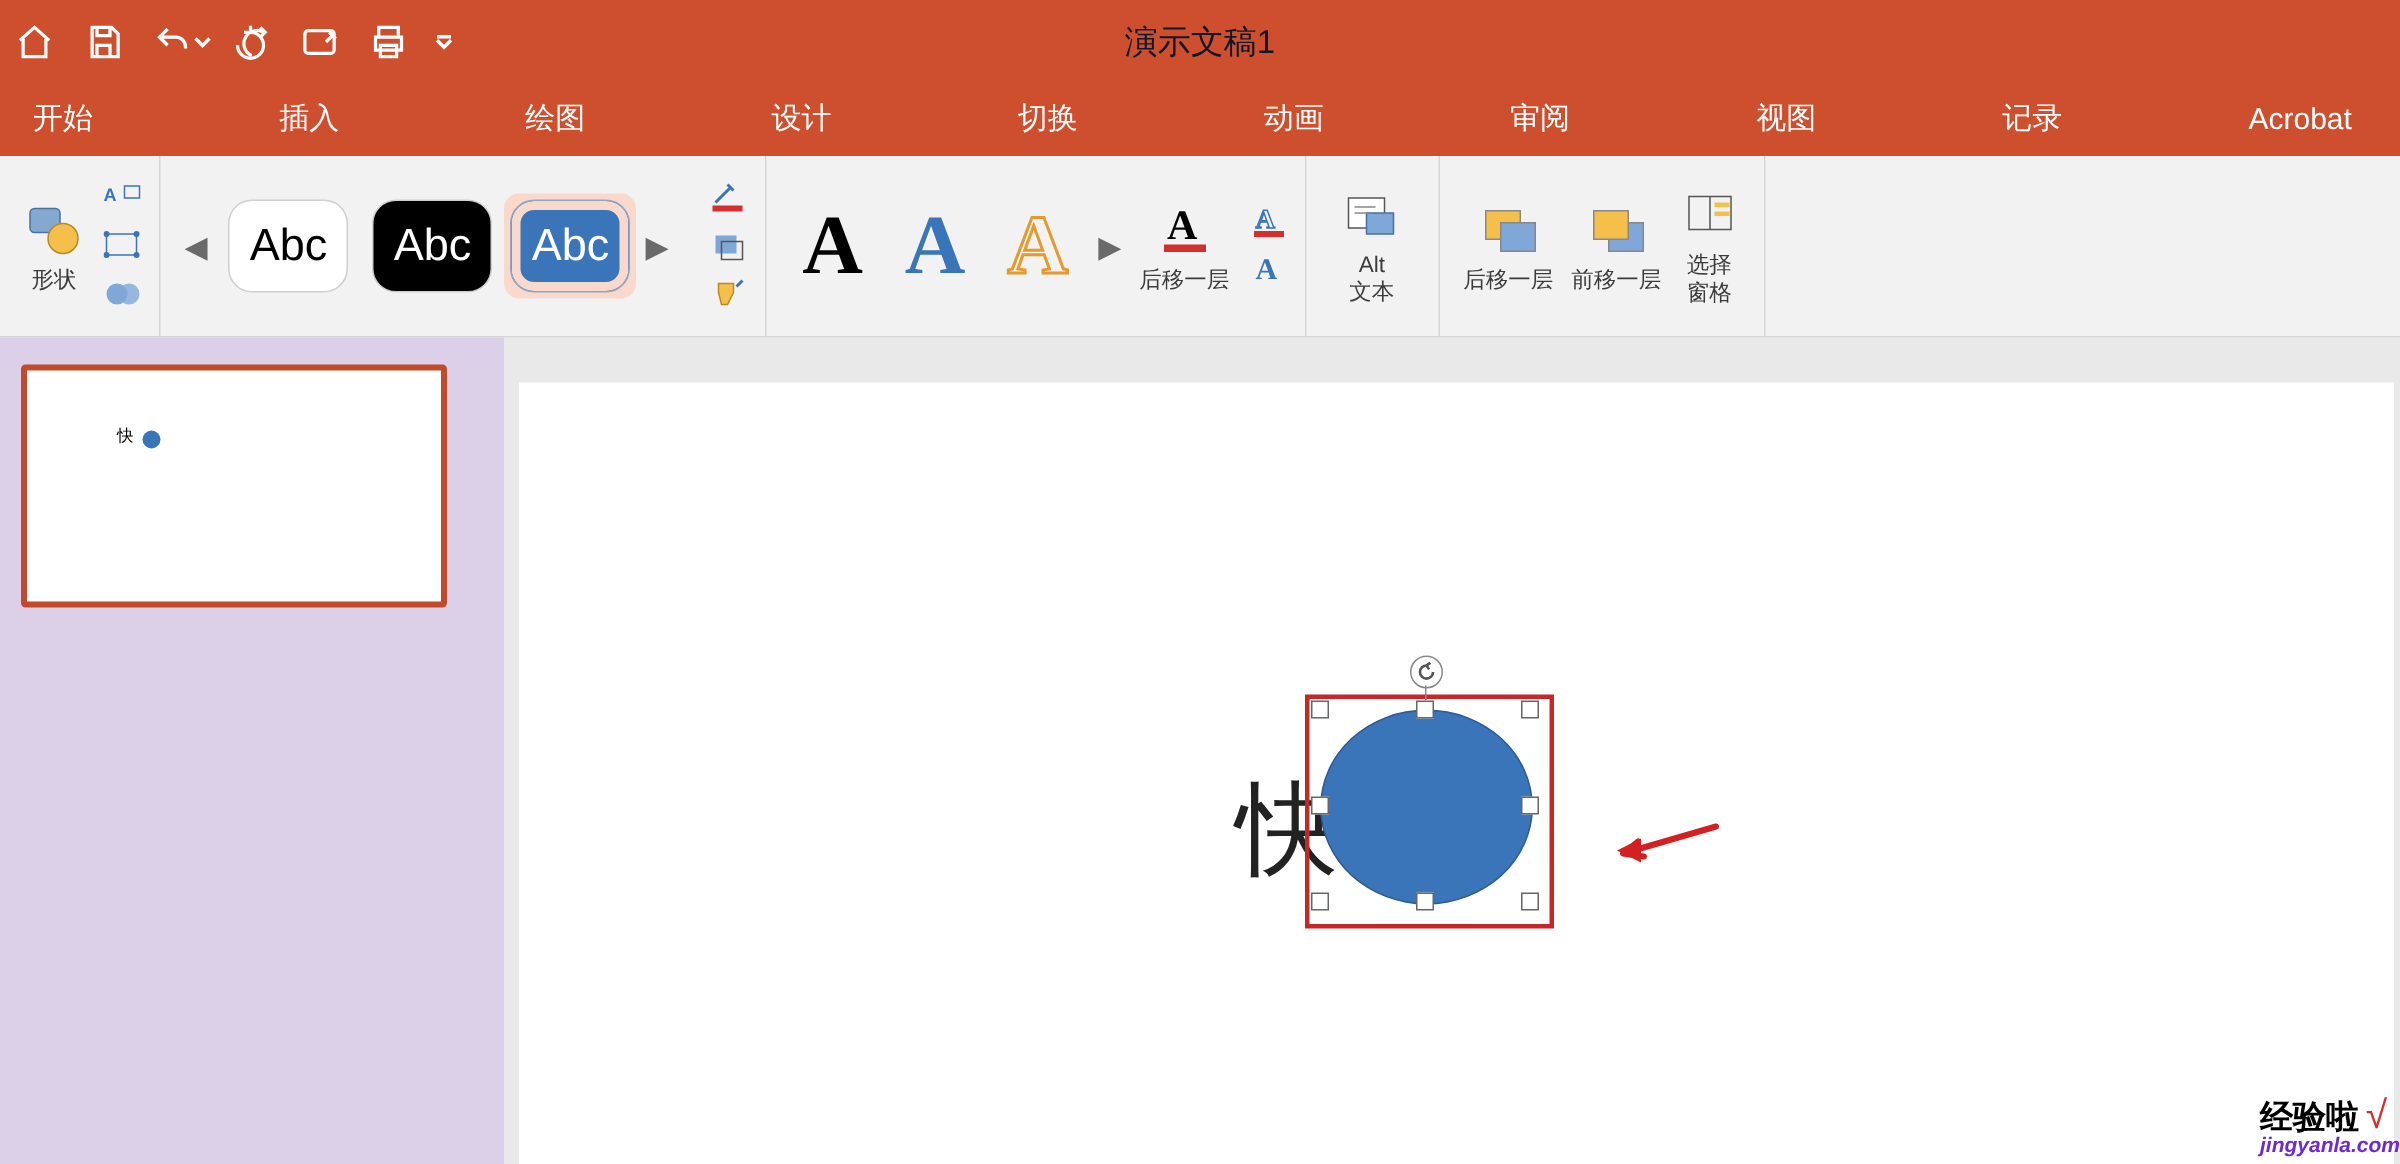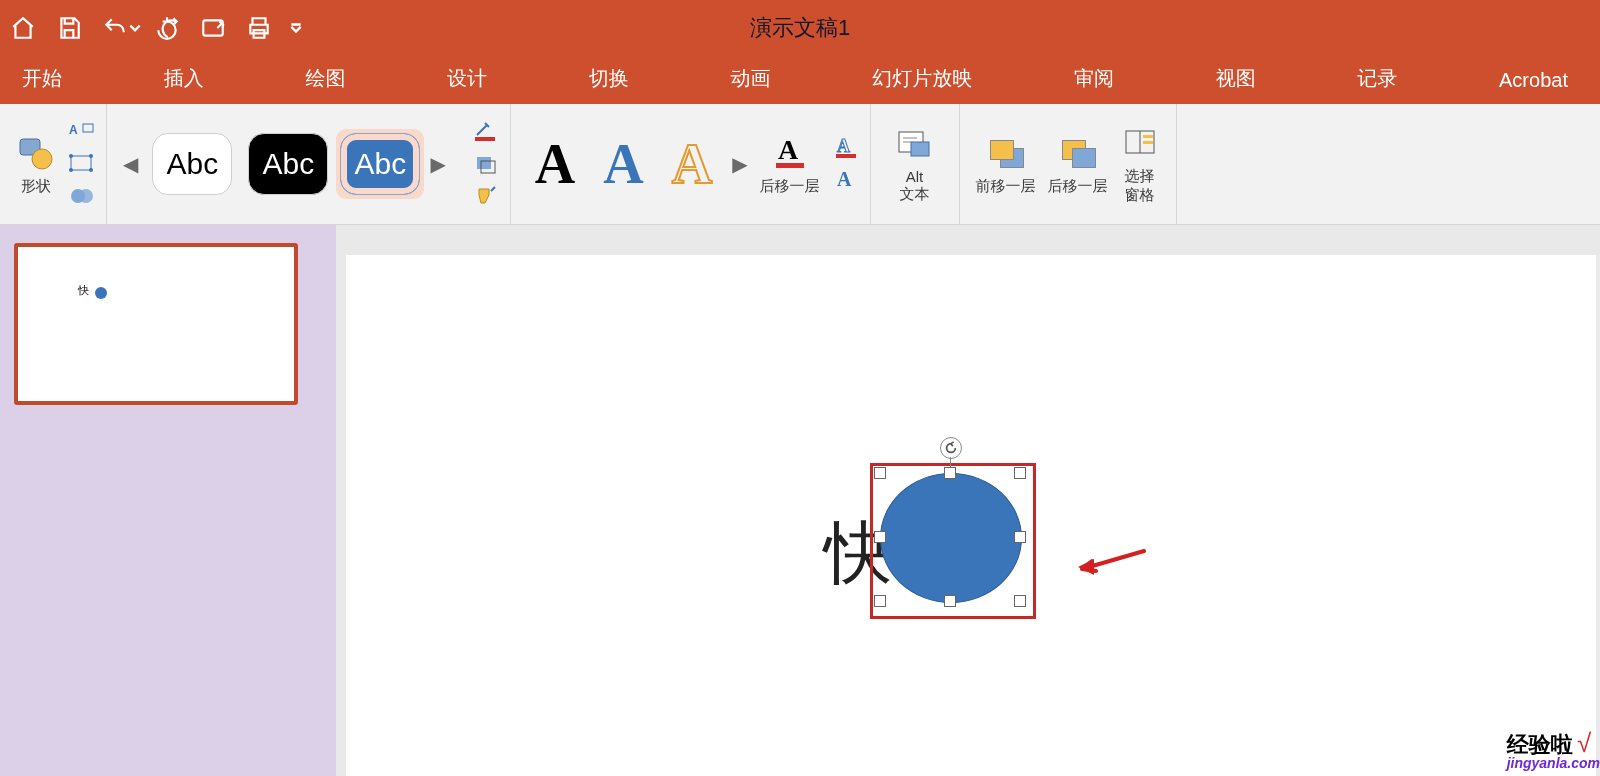--- a/index.html
+++ b/index.html
@@ -118,21 +118,20 @@
   <div class="title">演示文稿1</div>
 </div>
 
 <div class="tabs">
   <div class="tab">开始</div>
   <div class="tab">插入</div>
   <div class="tab">绘图</div>
   <div class="tab">设计</div>
   <div class="tab">切换</div>
   <div class="tab">动画</div>
-  <div class="tab">幻灯片放映</div>
   <div class="tab">审阅</div>
   <div class="tab">视图</div>
   <div class="tab">记录</div>
   <div class="tab">Acrobat</div>
 </div>
 
 <div class="ribbon">
 
   <div class="group">
     <div class="vbtn">
@@ -241,34 +240,34 @@
       </span>
       <span>Alt</span>
       <span>文本</span>
     </div>
   </div>
 
   <div class="group">
     <div class="vbtn">
       <span class="ico">
         <span class="arricon">
+            <span class="sq a" style="left:4px;top:2px;"></span>
+            <span class="sq b" style="left:14px;top:10px;"></span>
+          </span>
+      </span>
+      <span>后移一层</span>
+    </div>
+    <div class="vbtn">
+      <span class="ico">
+        <span class="arricon">
             <span class="sq b" style="left:14px;top:10px;"></span>
             <span class="sq a" style="left:4px;top:2px;"></span>
           </span>
       </span>
       <span>前移一层</span>
-    </div>
-    <div class="vbtn">
-      <span class="ico">
-        <span class="arricon">
-            <span class="sq a" style="left:4px;top:2px;"></span>
-            <span class="sq b" style="left:14px;top:10px;"></span>
-          </span>
-      </span>
-      <span>后移一层</span>
     </div>
     <div class="vbtn">
       <span class="ico">
         <svg width="40" height="32" viewBox="0 0 40 32">
             <rect x="6" y="4" width="28" height="22" fill="none" stroke="#555"></rect>
             <line x1="20" y1="4" x2="20" y2="26" stroke="#555"></line>
             <rect x="23" y="8" width="10" height="3" fill="#f4c04b"></rect>
             <rect x="23" y="14" width="10" height="3" fill="#f4c04b"></rect>
           </svg>
       </span>

